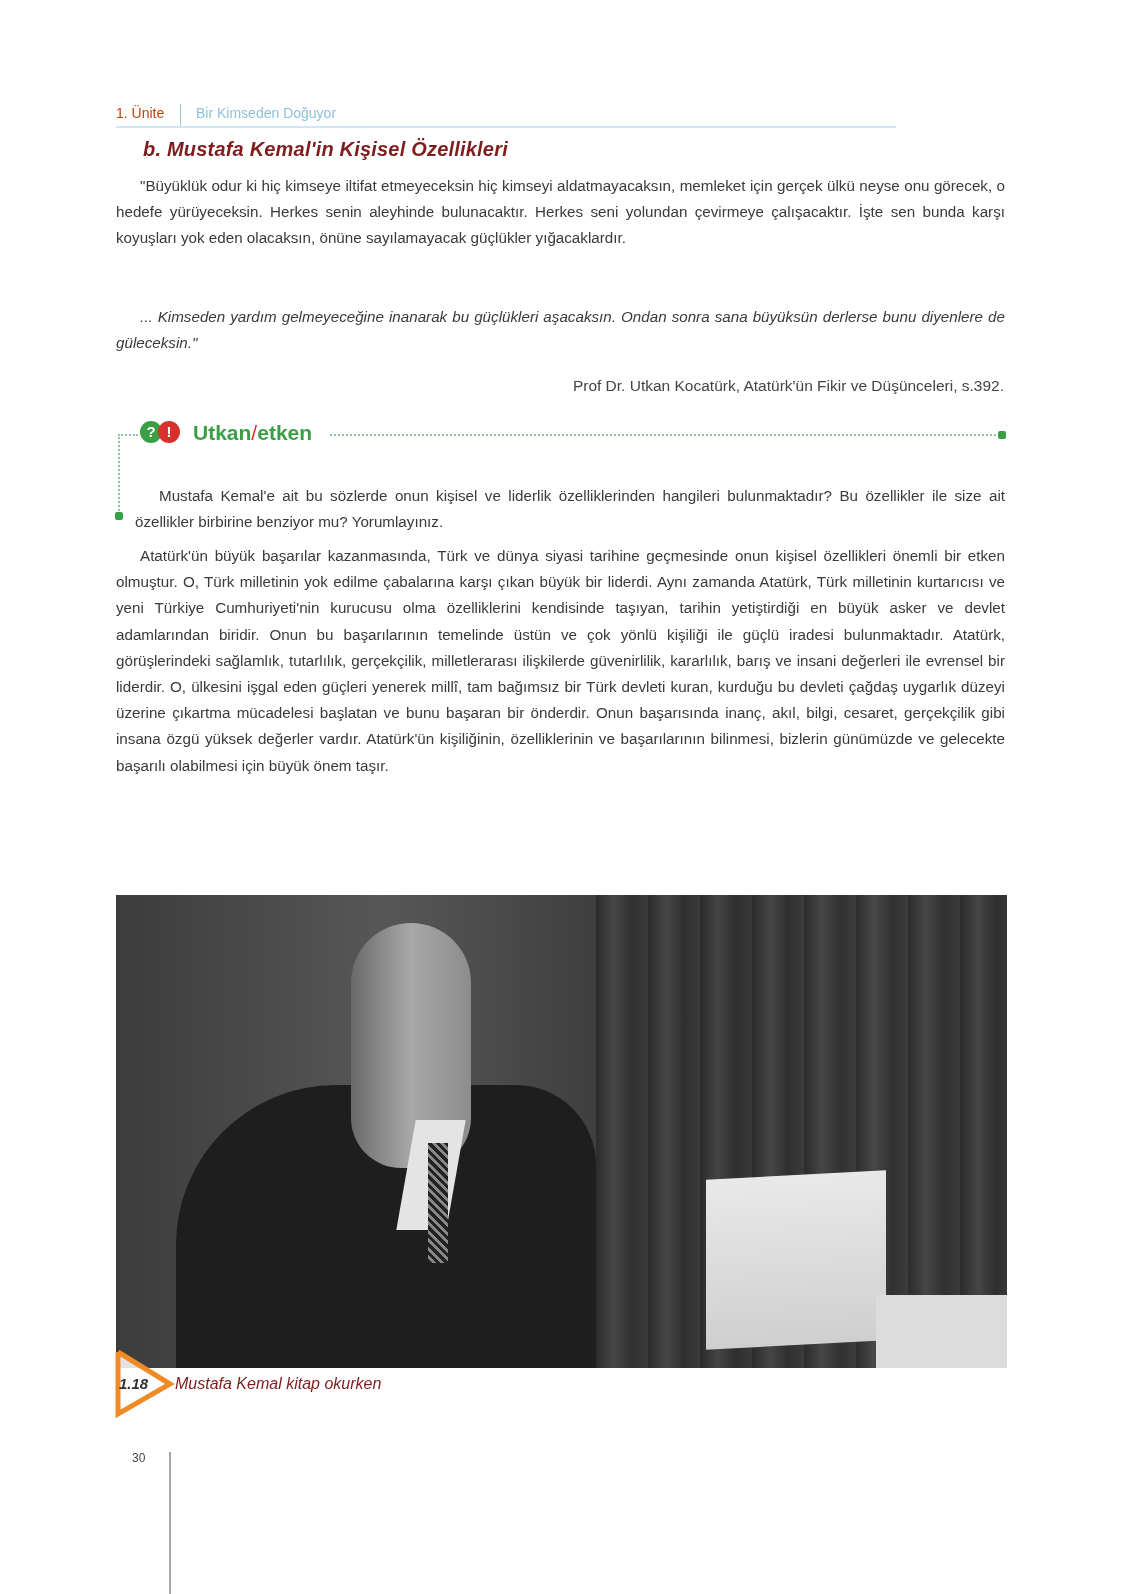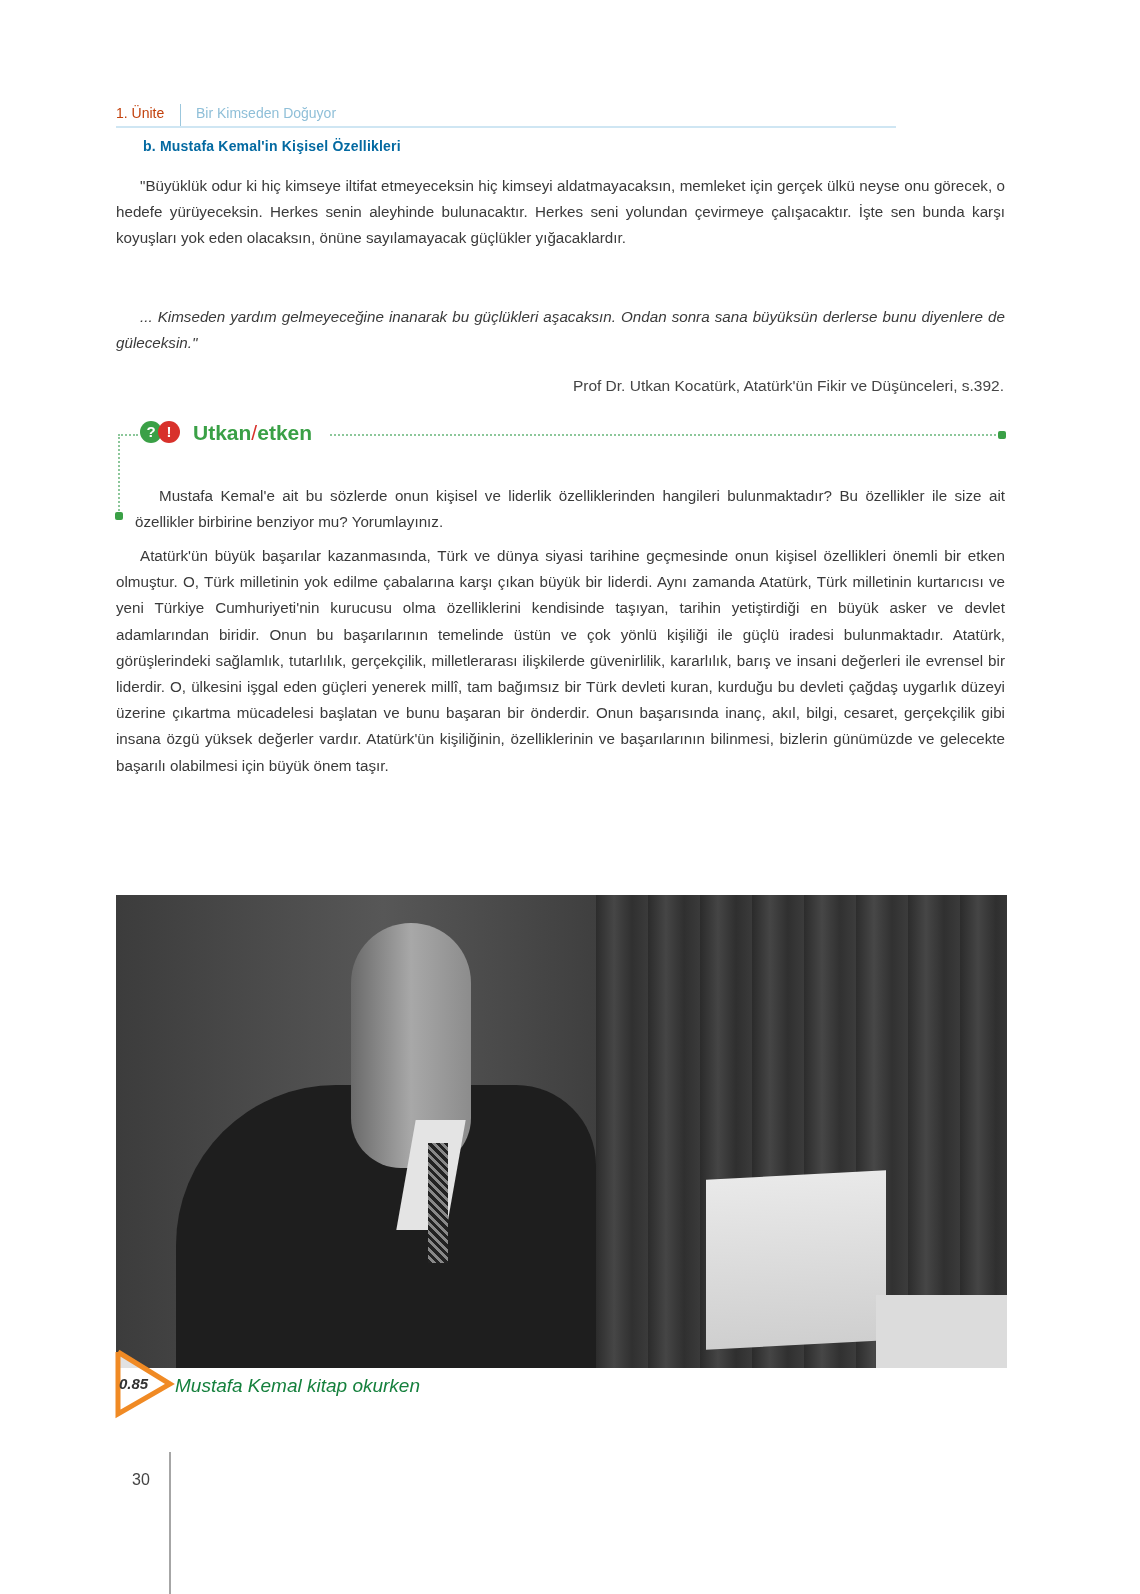--- a/index.html
+++ b/index.html
@@ -5,21 +5,21 @@
   html, body { margin:0; padding:0; }
   body {
     width:1140px; height:1594px; background:#ffffff; position:relative; overflow:hidden;
     font-family:"Liberation Sans", sans-serif; color:#3a3a3a;
   }
   .page-header { position:absolute; left:116px; top:104px; width:780px; height:22px;
     border-bottom:2px solid #cfe6f3; }
   .unit-label { position:absolute; left:0; top:1px; font-size:14px; color:#c2410c; }
   .header-sep { position:absolute; left:64px; top:0; width:1px; height:22px; background:#9bc7dd; }
   .unit-title { position:absolute; left:80px; top:1px; font-size:14px; color:#8fbfd8; }
-  .section-title { position:absolute; left:143px; top:138px; font-size:14px; font-weight:bold; color:#0369a1; letter-spacing:0.2px; }
+  .section-title { position:absolute; left:143px; top:138px; font-size:20px; font-weight:bold; color:#7f1d1d; letter-spacing:0.2px;font-style:italic; }
 
   .para { position:absolute; left:116px; width:889px; font-size:15.2px; line-height:26.2px;
     text-align:justify; color:#3a3a3a; margin:0; }
   .indent { text-indent:24px; }
   .citation { position:absolute; right:136px; top:377px; font-size:15.5px; color:#444; }
 
   .qbox-title { position:absolute; left:193px; top:421px; font-size:21px; font-weight:bold; color:#3aa046; }
   .qbox-title .slash { color:#d8312b; font-weight:normal; }
   .qbox-dots-top { position:absolute; left:330px; top:434px; width:670px; border-top:2px dotted #8cc79a; }
   .qbox-dots-left-h { position:absolute; left:118px; top:434px; width:20px; border-top:2px dotted #8cc79a; }
@@ -37,22 +37,22 @@
     background:repeating-linear-gradient(90deg,#2a2a2a 0px,#474747 18px,#2f2f2f 36px,#3b3b3b 52px); opacity:0.9; }
   .figure-body { position:absolute; left:60px; top:190px; width:420px; height:300px; background:#1e1e1e;
     border-radius:160px 80px 0 0; }
   .figure-head { position:absolute; left:235px; top:28px; width:120px; height:245px; background:linear-gradient(90deg,#6a6a6a,#a8a8a8 50%,#8c8c8c);
     border-radius:60px 60px 50px 50px; }
   .collar { position:absolute; left:290px; top:225px; width:50px; height:110px; background:#e4e4e4; transform:skewX(-10deg); }
   .tie { position:absolute; left:312px; top:248px; width:20px; height:120px; background:repeating-linear-gradient(45deg,#222 0 3px,#888 3px 6px); }
   .book { position:absolute; left:590px; top:280px; width:180px; height:170px; background:linear-gradient(180deg,#e9e9e9,#cfcfcf); transform:skewY(-3deg); }
   .table { position:absolute; left:760px; top:400px; width:131px; height:73px; background:#dcdcdc; }
   .caption-num { position:absolute; left:119px; top:1375px; font-size:15px; font-weight:bold; font-style:italic; color:#333; }
-  .caption-text { position:absolute; left:175px; top:1375px; font-size:19px; font-style:italic; color:#15803d; }
-  .page-number { position:absolute; left:132px; top:1451px; font-size:16px; color:#444;margin-top:20px; }
+  .caption-text { position:absolute; left:175px; top:1375px; font-size:16px; font-style:italic; color:#7f1d1d; }
+  .page-number { position:absolute; left:132px; top:1451px; font-size:12px; color:#444; }
   .page-rule { position:absolute; left:169px; top:1452px; width:2px; height:142px; background:#a6a6a6; }
 </style>
 </head>
 <body>
 
 <div class="page-header">
   <span class="unit-label">1. Ünite</span>
   <span class="header-sep"></span>
   <span class="unit-title">Bir Kimseden Doğuyor</span>
 </div>
@@ -85,17 +85,17 @@
   <div class="figure-head"></div>
   <div class="collar"></div>
   <div class="tie"></div>
   <div class="book"></div>
   <div class="table"></div>
 </div>
 
 <svg style="position:absolute; left:112px; top:1348px;" width="70" height="72">
   <polyline points="6,4 6,66 58,36 6,4" fill="rgba(255,255,255,0.85)" stroke="#f08a24" stroke-width="5" stroke-linejoin="miter"></polyline>
 </svg>
-<div class="caption-num">0.85</div>
+<div class="caption-num">1.18</div>
 <div class="caption-text">Mustafa Kemal  kitap okurken</div>
 
 <div class="page-number">30</div>
 <div class="page-rule"></div>
 
 </body></html>

